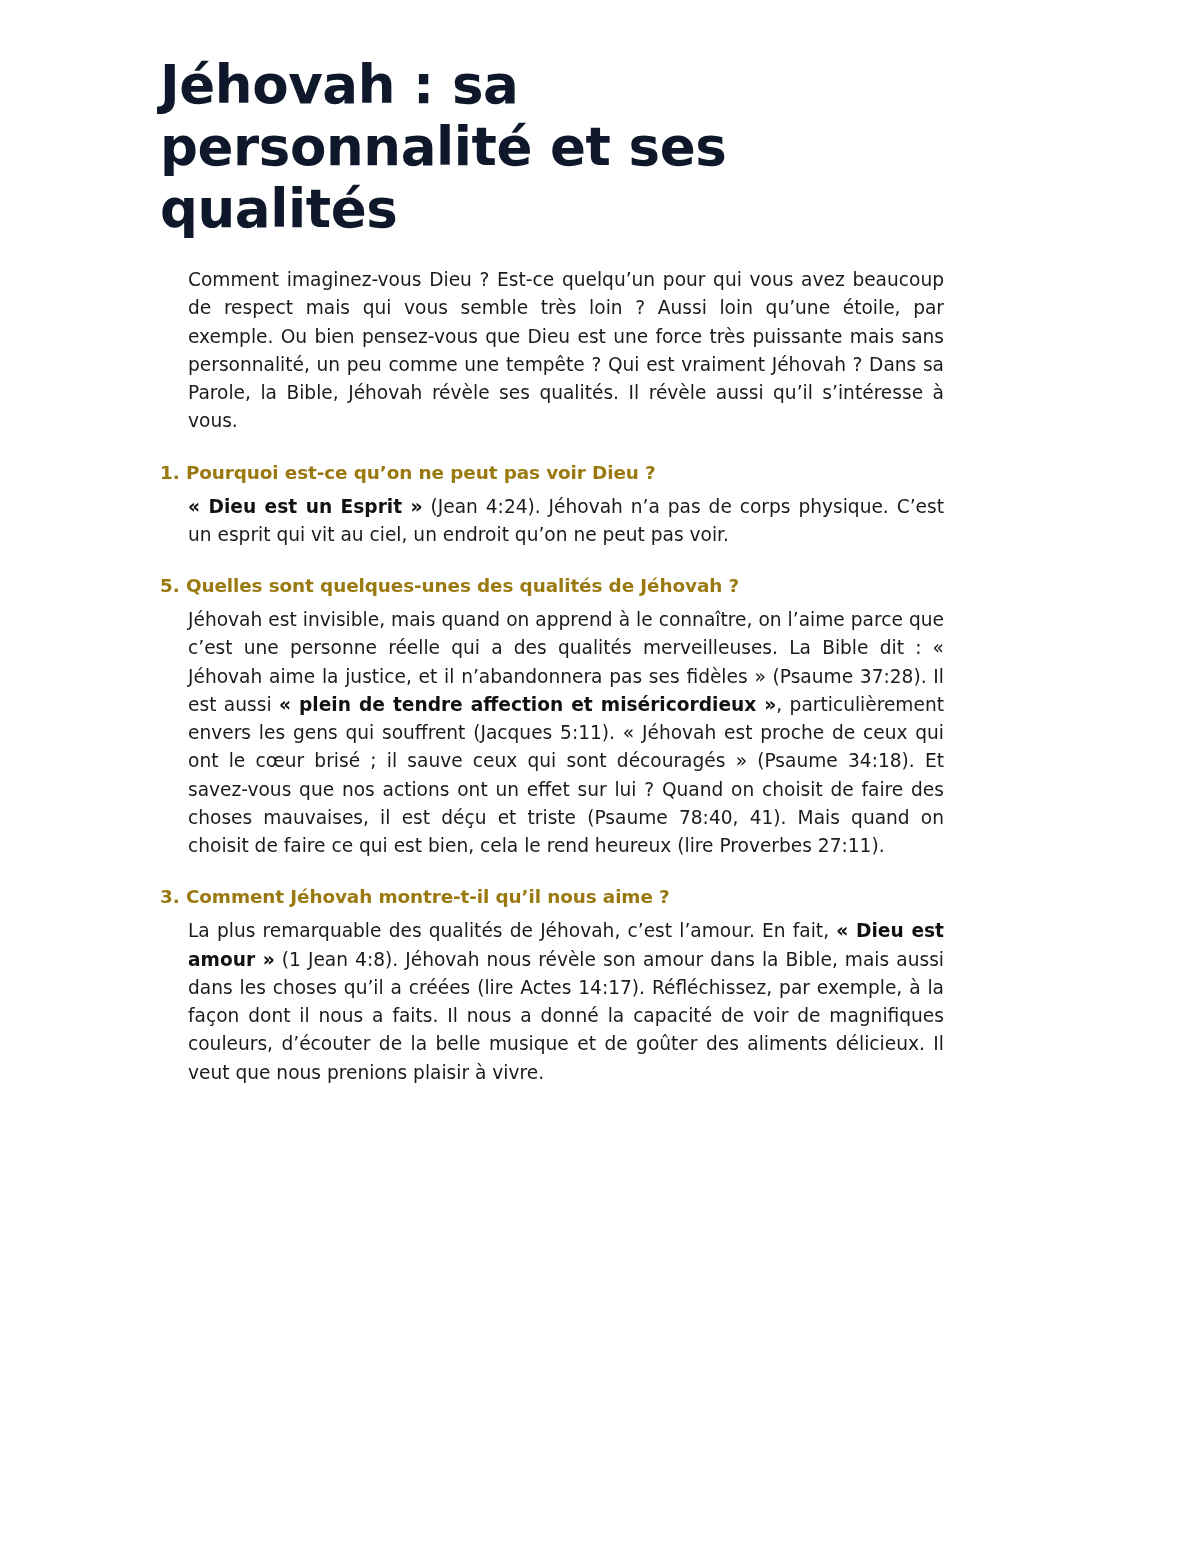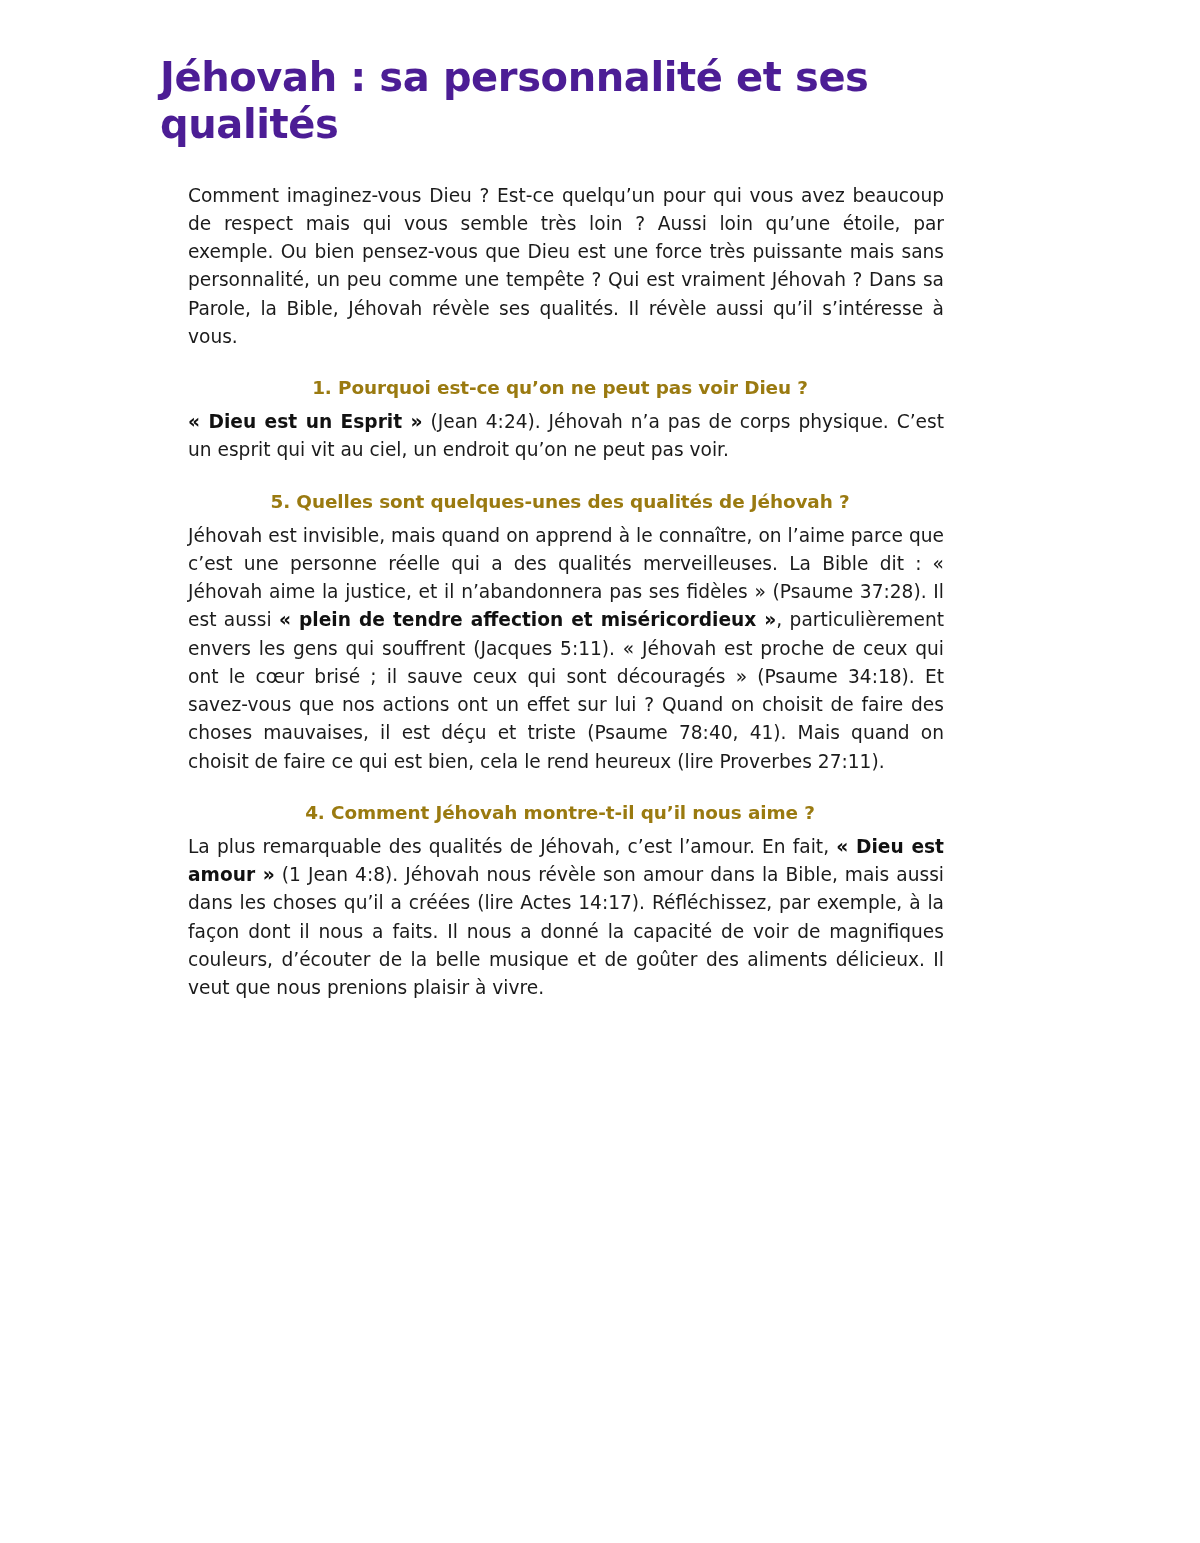--- a/index.html
+++ b/index.html
@@ -219,25 +219,25 @@
     margin-top: 22px;
   }
 
   
   .content {
     padding: 54px 78px 0 160px;
   }
   .article-title {
     font-family: "DejaVu Sans", sans-serif;
     font-weight: bold;
-    font-size: 40px;
+    font-size: 53px;
     line-height: 1.17;
-    color: #4c1d95;
+    color: #0f172a;
     letter-spacing: -0.4px;
-    margin: 0 0 34px 0;
+    margin: 0 0 26px 0;
     max-width: 720px;
   }
 
   .body-col {
     margin-left: 28px;
     max-width: 772px;
   }
 
   p.para {
     font-size: 18.6px;
@@ -249,21 +249,20 @@
   }
   p.para:last-child { margin-bottom: 0; }
 
   .q-heading {
     font-family: "DejaVu Sans", sans-serif;
     font-weight: bold;
     font-size: 18.4px;
     color: #9a7a10;
     margin: 26px 0 10px -28px;
     letter-spacing: -0.1px;
-    text-align: center;
   }
 
   .qa-block { margin-bottom: 2px; }
 
   b, strong { font-weight: bold; color: #111111; }
 
   .intro { margin-bottom: 4px; }
 </style>
 </head>
 <body>
@@ -283,20 +282,20 @@
         <div class="q-heading">1. Pourquoi est-ce qu’on ne peut pas voir Dieu ?</div>
         <p class="para"><b>« Dieu est un Esprit »</b><span> (Jean 4:24). Jéhovah n’a pas de corps physique. C’est un esprit qui vit au ciel, un endroit qu’on ne peut pas voir.</span></p>
       </div>
 
       <div class="qa-block">
         <div class="q-heading">5. Quelles sont quelques-unes des qualités de Jéhovah ?</div>
         <p class="para"><span>Jéhovah est invisible, mais quand on apprend à le connaître, on l’aime parce que c’est une personne réelle qui a des qualités merveilleuses. La Bible dit : « Jéhovah aime la justice, et il n’abandonnera pas ses fidèles » (Psaume 37:28). Il est aussi </span><b>« plein de tendre affection et miséricordieux »</b><span>, particulièrement envers les gens qui souffrent (Jacques 5:11). « Jéhovah est proche de ceux qui ont le cœur brisé ; il sauve ceux qui sont découragés » (Psaume 34:18). Et savez-vous que nos actions ont un effet sur lui ? Quand on choisit de faire des choses mauvaises, il est déçu et triste (Psaume 78:40, 41). Mais quand on choisit de faire ce qui est bien, cela le rend heureux (lire Proverbes 27:11).</span></p>
       </div>
 
       <div class="qa-block">
-        <div class="q-heading">4. Comment Jéhovah montre-t-il qu’il nous aime ?</div>
+        <div class="q-heading">3. Comment Jéhovah montre-t-il qu’il nous aime ?</div>
         <p class="para"><span>La plus remarquable des qualités de Jéhovah, c’est l’amour. En fait, </span><b>« Dieu est amour »</b><span> (1 Jean 4:8). Jéhovah nous révèle son amour dans la Bible, mais aussi dans les choses qu’il a créées (lire Actes 14:17). Réfléchissez, par exemple, à la façon dont il nous a faits. Il nous a donné la capacité de voir de magnifiques couleurs, d’écouter de la belle musique et de goûter des aliments délicieux. Il veut que nous prenions plaisir à vivre.</span></p>
       </div>
 
     </div>
   </div>
 
 </div>
 
 </body></html>

